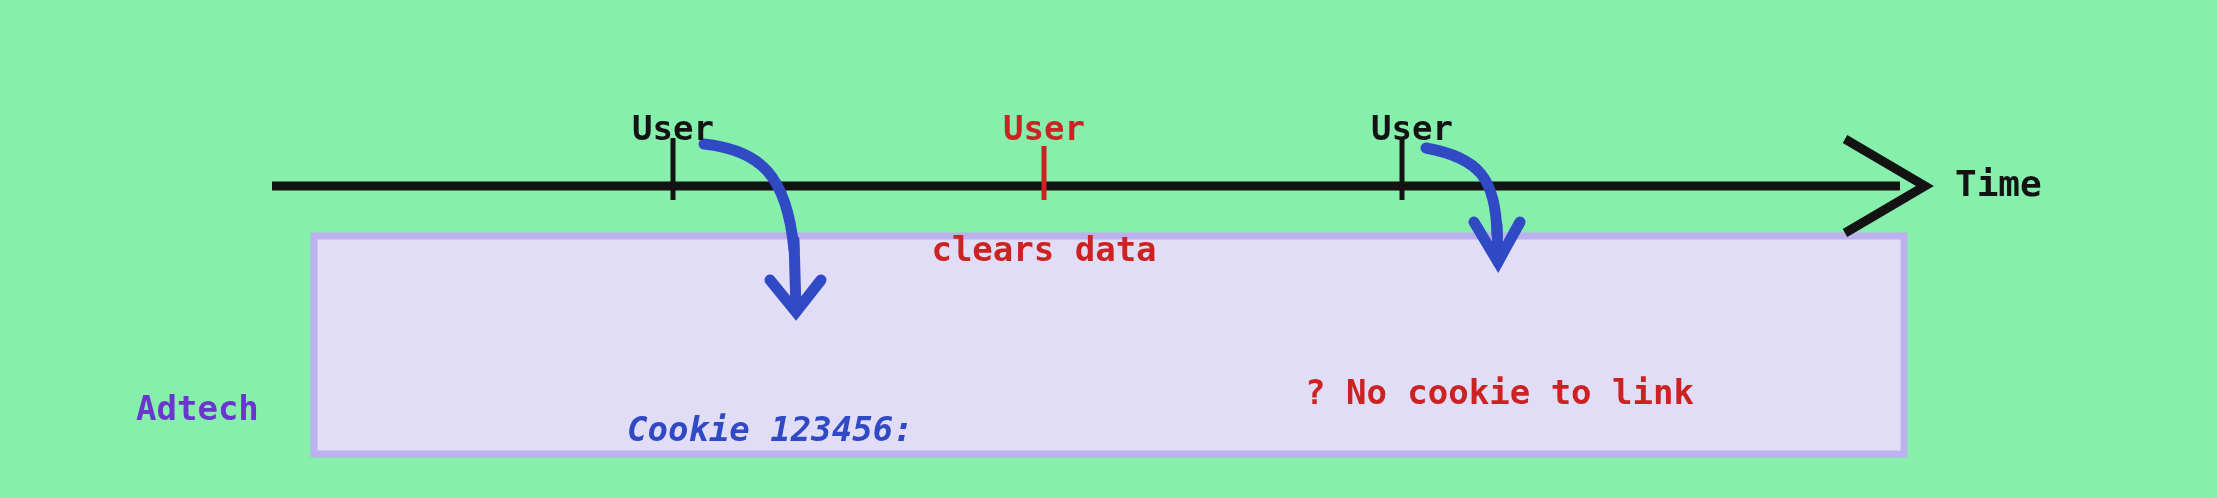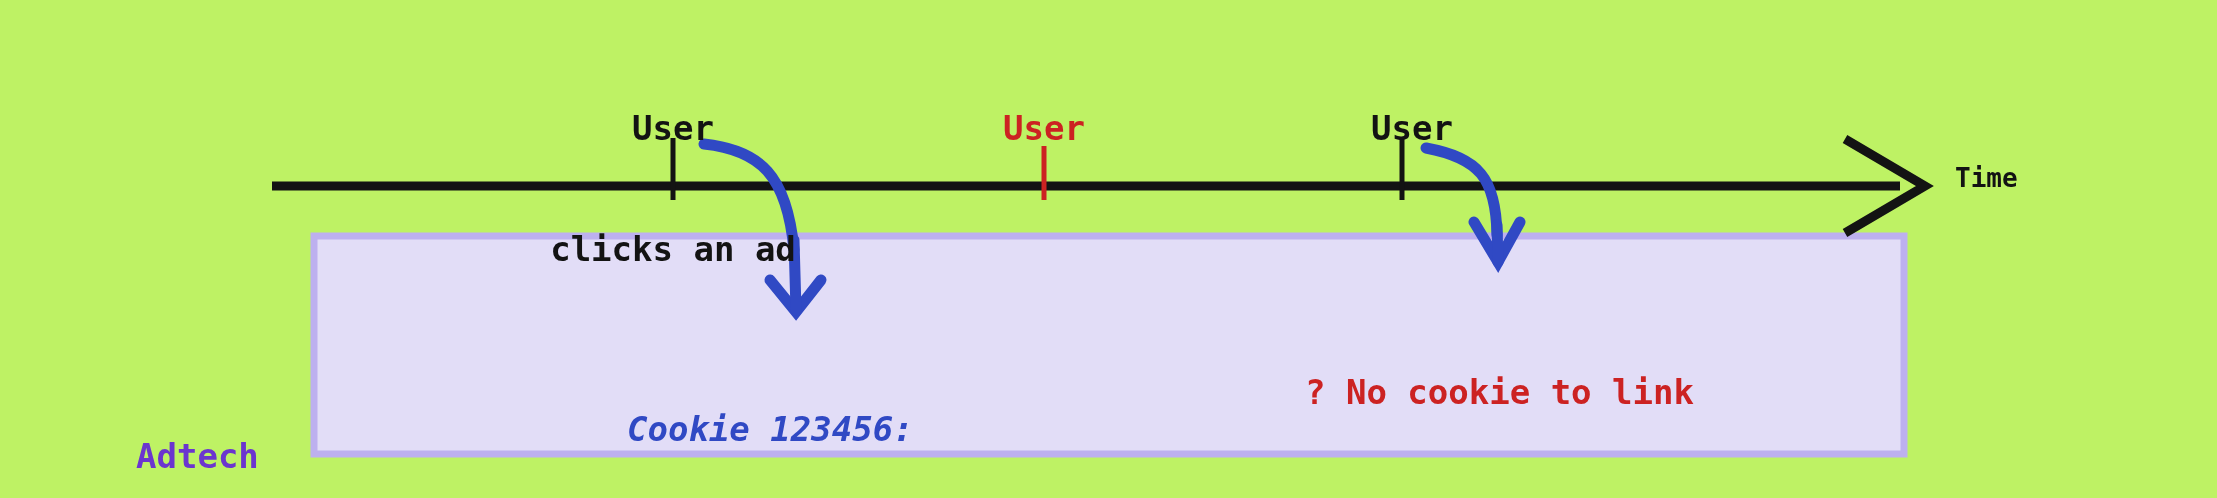--- a/index.html
+++ b/index.html
@@ -12,21 +12,21 @@
   }
 
   body {
     font-family: "DejaVu Sans Mono", monospace;
   }
 
   #figure {
     position: relative;
     width: 2217px;
     height: 498px;
-    background: #bef264;
+    background: #86efac;
   }
 
   
   #canvas {
     position: absolute;
     left: 0; top: 0;
     width: 2217px;
     height: 498px;
   }
 
@@ -50,42 +50,42 @@
   .event-label .l2 { display: block; }
 
   .event-black { color: #131313; }
   .event-red   { color: #cc2222; }
 
   
   #time-label {
     position: absolute;
     left: 1955px;
     top: 163px;
-    font-size: 26px;
+    font-size: 36px;
     font-weight: 700;
     color: #131313;
     font-family: "DejaVu Sans Mono", monospace;
     white-space: pre;
   }
 
   
   #server-label {
     position: absolute;
     left: 136px;
     top: 298px;
     width: 170px;
     text-align: left;
     font-size: 34px;
     font-weight: 700;
     line-height: 1.30;
     color: #6b35cf;
     font-family: "DejaVu Sans Mono", monospace;
     white-space: pre;
   }
-  #server-label span { display: block; margin-top: 48px; }
+  #server-label span { display: block; }
 
   
   #cookie-note {
     position: absolute;
     left: 627px;
     top: 317px;
     font-size: 34px;
     font-weight: 700;
     line-height: 1.32;
     color: #3049c4;
@@ -133,25 +133,25 @@
     <path d="M 770 280 L 796 312 L 821 280" fill="none" stroke="#3049c4" stroke-width="11" stroke-linecap="round" stroke-linejoin="miter"></path>
     <path d="M 794 240 L 796 310" fill="none" stroke="#3049c4" stroke-width="11" stroke-linecap="round"></path>
 
     <path d="M 1426 148 C 1479 158, 1496 178, 1497 235" fill="none" stroke="#3049c4" stroke-width="11" stroke-linecap="round"></path>
     <path d="M 1474 222 L 1498 262 L 1520 222" fill="none" stroke="#3049c4" stroke-width="11" stroke-linecap="round" stroke-linejoin="miter"></path>
     <path d="M 1497 225 L 1498 262" fill="none" stroke="#3049c4" stroke-width="11" stroke-linecap="round"></path>
   </svg>
 
   <div class="lbl event-label event-black" style="left:673px; top:28px;">
     <span class="l1">User</span>
-    <span class="l2">clicks an ad</span>
   </div>
 
   <div class="lbl event-label event-red" style="left:1044px; top:28px;">
     <span class="l1">User</span>
+    <span class="l2">clears data</span>
   </div>
 
   <div class="lbl event-label event-black" style="left:1412px; top:28px;">
     <span class="l1">User</span>
   </div>
 
   <div id="time-label">Time</div>
 
   <div id="server-label">
     <span>Adtech</span>

